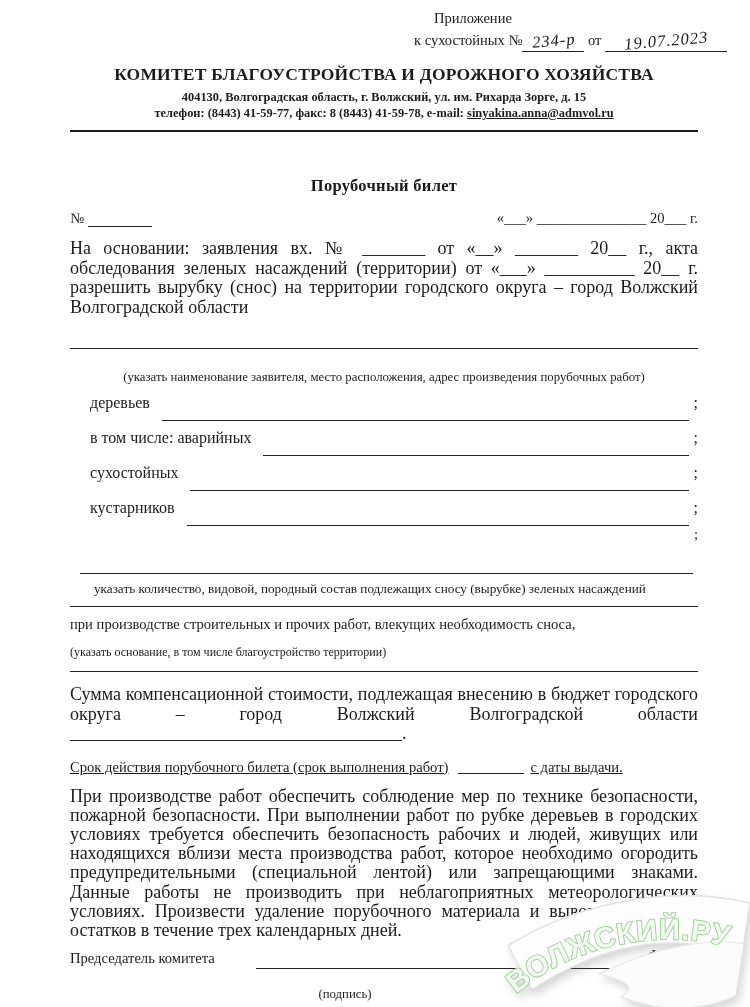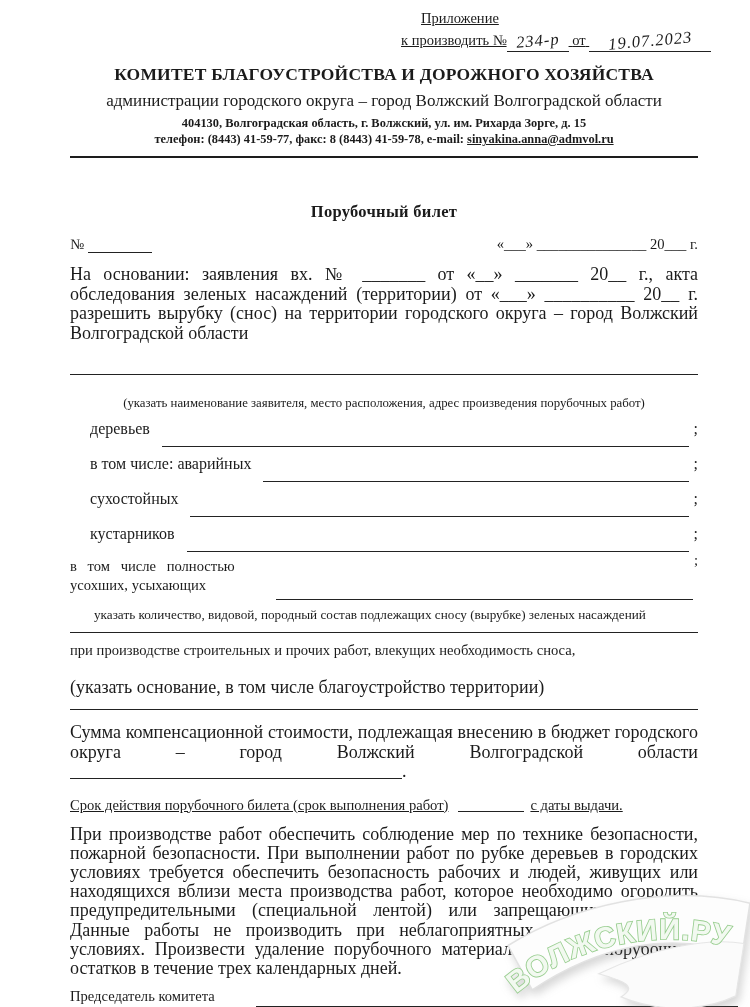--- a/index.html
+++ b/index.html
@@ -4,21 +4,21 @@
 <style>
   html,body { margin:0; padding:0; background:#e8e8e8; }
   .page {
     position:relative; width:750px; height:1007px; margin:0 auto;
     background:#ffffff; color:#1b1b1b; overflow:hidden;
     font-family:"Liberation Serif","DejaVu Serif",serif;
   }
   .content { padding:64px 52px 0 70px; }
 
   
-  .annotation { position:absolute; top:8px; left:401px; font-size:14.5px; line-height:21px;text-decoration:underline; }
+  .annotation { position:absolute; top:8px; left:414px; font-size:14.5px; line-height:21px; }
   .annotation .first { margin-left:20px; }
   .uline { display:inline-block; border-bottom:1.2px solid #222; text-align:center; }
   .u-num { width:62px; }
   .u-date { width:122px; }
   .hand { display:inline-block; font-style:italic; font-size:16.5px; letter-spacing:1px;
           transform:rotate(-5deg) translateY(1px); white-space:nowrap; }
 
   
   .org-name { text-align:center; font-weight:700; font-size:17.5px; letter-spacing:.2px; }
   .org-sub  { text-align:center; font-size:17px; margin-top:6px; }
@@ -53,21 +53,21 @@
 
   .field-row5 { position:relative; display:flex; align-items:flex-end; height:48px; font-size:14.6px; }
   .lbl5 { width:196px; line-height:19px; padding-bottom:5px; }
   .lbl5 .wide { word-spacing:7px; }
   .fill5 { flex:1; border-bottom:1.6px solid #232323; margin:0 5px 0 10px; }
   .semi5 { position:absolute; right:0; top:0; }
 
   .fields-note { font-size:13.2px; margin-top:7px; padding-left:24px; }
 
   .construction { margin-top:8px; font-size:14.6px; line-height:18px; }
-  .construction-note { font-size:18px; margin-top:18px; }
+  .construction-note { font-size:12px; margin-top:12px; }
 
   .compensation { margin-top:13px; }
 
   .validity { margin-top:15px; font-size:14.6px;text-decoration:underline; }
 
   .safety { margin-top:11px; line-height:19.2px; }
 
   .signature { position:relative; margin-top:7px; height:38px; font-size:14.6px;text-align:center; }
   .sig-left { position:absolute; left:0; top:3px; }
   .sig-right { position:absolute; right:10px; top:0; }
@@ -85,30 +85,29 @@
   .watermark svg text { font-family:"Liberation Sans","DejaVu Sans",sans-serif; }
 </style>
 </head>
 <body>
 
 <div class="page">
 
   <div class="annotation">
     <div class="first">Приложение</div>
     <div>
-      <span>к производить №</span><span class="uline u-num"><span class="hand">234-р</span></span>
+      <span>к сухостойных №</span><span class="uline u-num"><span class="hand">234-р</span></span>
       <span>от</span>
       <span class="uline u-date"><span class="hand">19.07.2023</span></span>
     </div>
   </div>
 
   <div class="content">
 
     <div class="org-name">КОМИТЕТ  БЛАГОУСТРОЙСТВА И ДОРОЖНОГО ХОЗЯЙСТВА</div>
-    <div class="org-sub">администрации городского округа – город Волжский Волгоградской  области</div>
     <div class="org-addr">404130, Волгоградская область,  г. Волжский, ул. им. Рихарда Зорге, д. 15</div>
     <div class="org-contact">
       <span>телефон: (8443) 41-59-77, факс: 8 (8443) 41-59-78, e-mail: </span><span class="email">sinyakina.anna@admvol.ru</span>
     </div>
     <div class="header-rule"></div>
 
     <div class="doc-title">Порубочный билет</div>
 
     <div class="no-line">
       <span>
@@ -138,24 +137,20 @@
         <span class="lbl">сухостойных</span>
         <span class="fill"></span>
         <span class="semi">;</span>
       </div>
       <div class="field-row">
         <span class="lbl">кустарников</span>
         <span class="fill"></span>
         <span class="semi">;</span>
       </div>
       <div class="field-row5">
-        <span class="lbl5">
-          <span class="wide">в том числе полностью</span><br>
-          <span>усохших, усыхающих</span>
-        </span>
         <span class="fill5"></span>
         <span class="semi5">;</span>
       </div>
     </div>
 
     <div class="fields-note">указать количество, видовой, породный состав  подлежащих сносу (вырубке) зеленых насаждений</div>
     <div class="hr hr2"></div>
 
     <div class="construction">при производстве строительных и прочих работ, влекущих необходимость сноса,</div>
     <div class="construction-note">(указать основание, в том числе благоустройство территории)</div>

